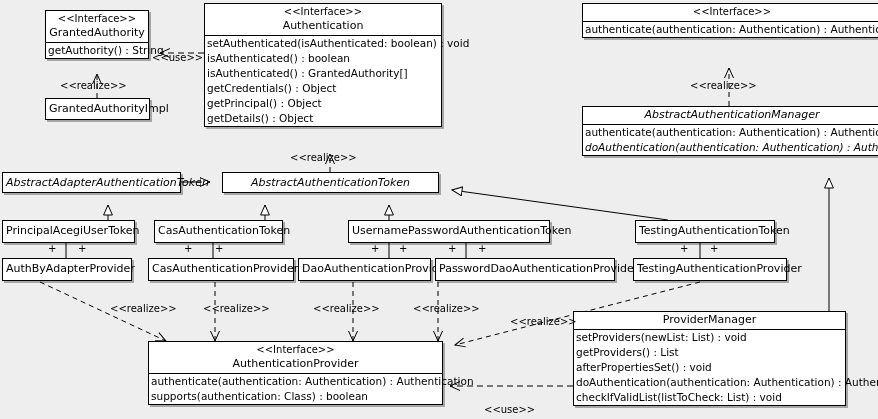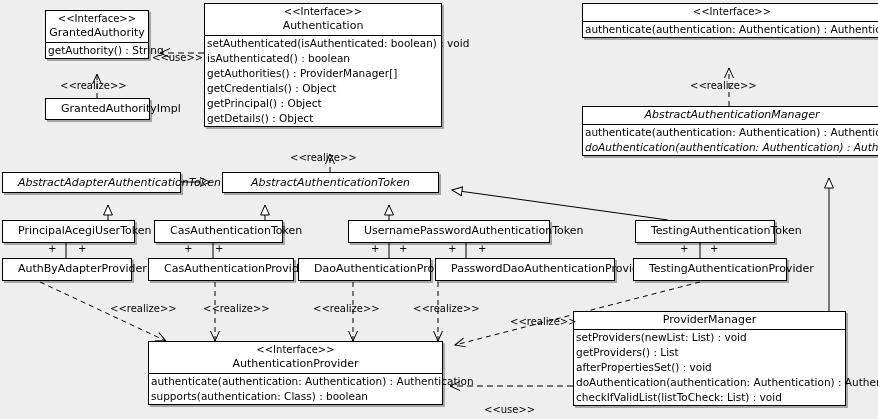--- a/index.html
+++ b/index.html
@@ -34,21 +34,21 @@
   .uml .op{
     font-size:10.5px;
     line-height:15px;
     white-space:nowrap;
     padding-left:2px;
     overflow:visible;
   }
   .uml .op.italic{ font-style:italic; }
   .compact{ }
   .compact .cname{ font-size:11px; line-height:18px; }
-  .compact .hdr{ padding:1px 15px; }
+  .compact .hdr{ padding:1px 3px; }
 
   .edgelabel{
     position:absolute;
     font-size:10px;
     color:#000;
     background:transparent;
     white-space:nowrap;
     z-index:6;
   }
   .plus{
@@ -124,21 +124,21 @@
   </div>
 
   <div class="uml" style="left:204px;top:3px;width:238px;">
     <div class="hdr">
       <span class="stereo">&lt;&lt;Interface&gt;&gt;</span>
       <span class="cname">Authentication</span>
     </div>
     <div class="sep ops">
       <div class="op">setAuthenticated(isAuthenticated: boolean) : void</div>
       <div class="op">isAuthenticated() : boolean</div>
-      <div class="op">getAuthorities() : ProviderManager[]</div>
+      <div class="op">isAuthenticated() : GrantedAuthority[]</div>
       <div class="op">getCredentials() : Object</div>
       <div class="op">getPrincipal() : Object</div>
       <div class="op">getDetails() : Object</div>
     </div>
   </div>
 
   <div class="uml" style="left:582px;top:3px;width:300px;">
     <div class="hdr">
       <span class="stereo">&lt;&lt;Interface&gt;&gt;</span>
     </div>

